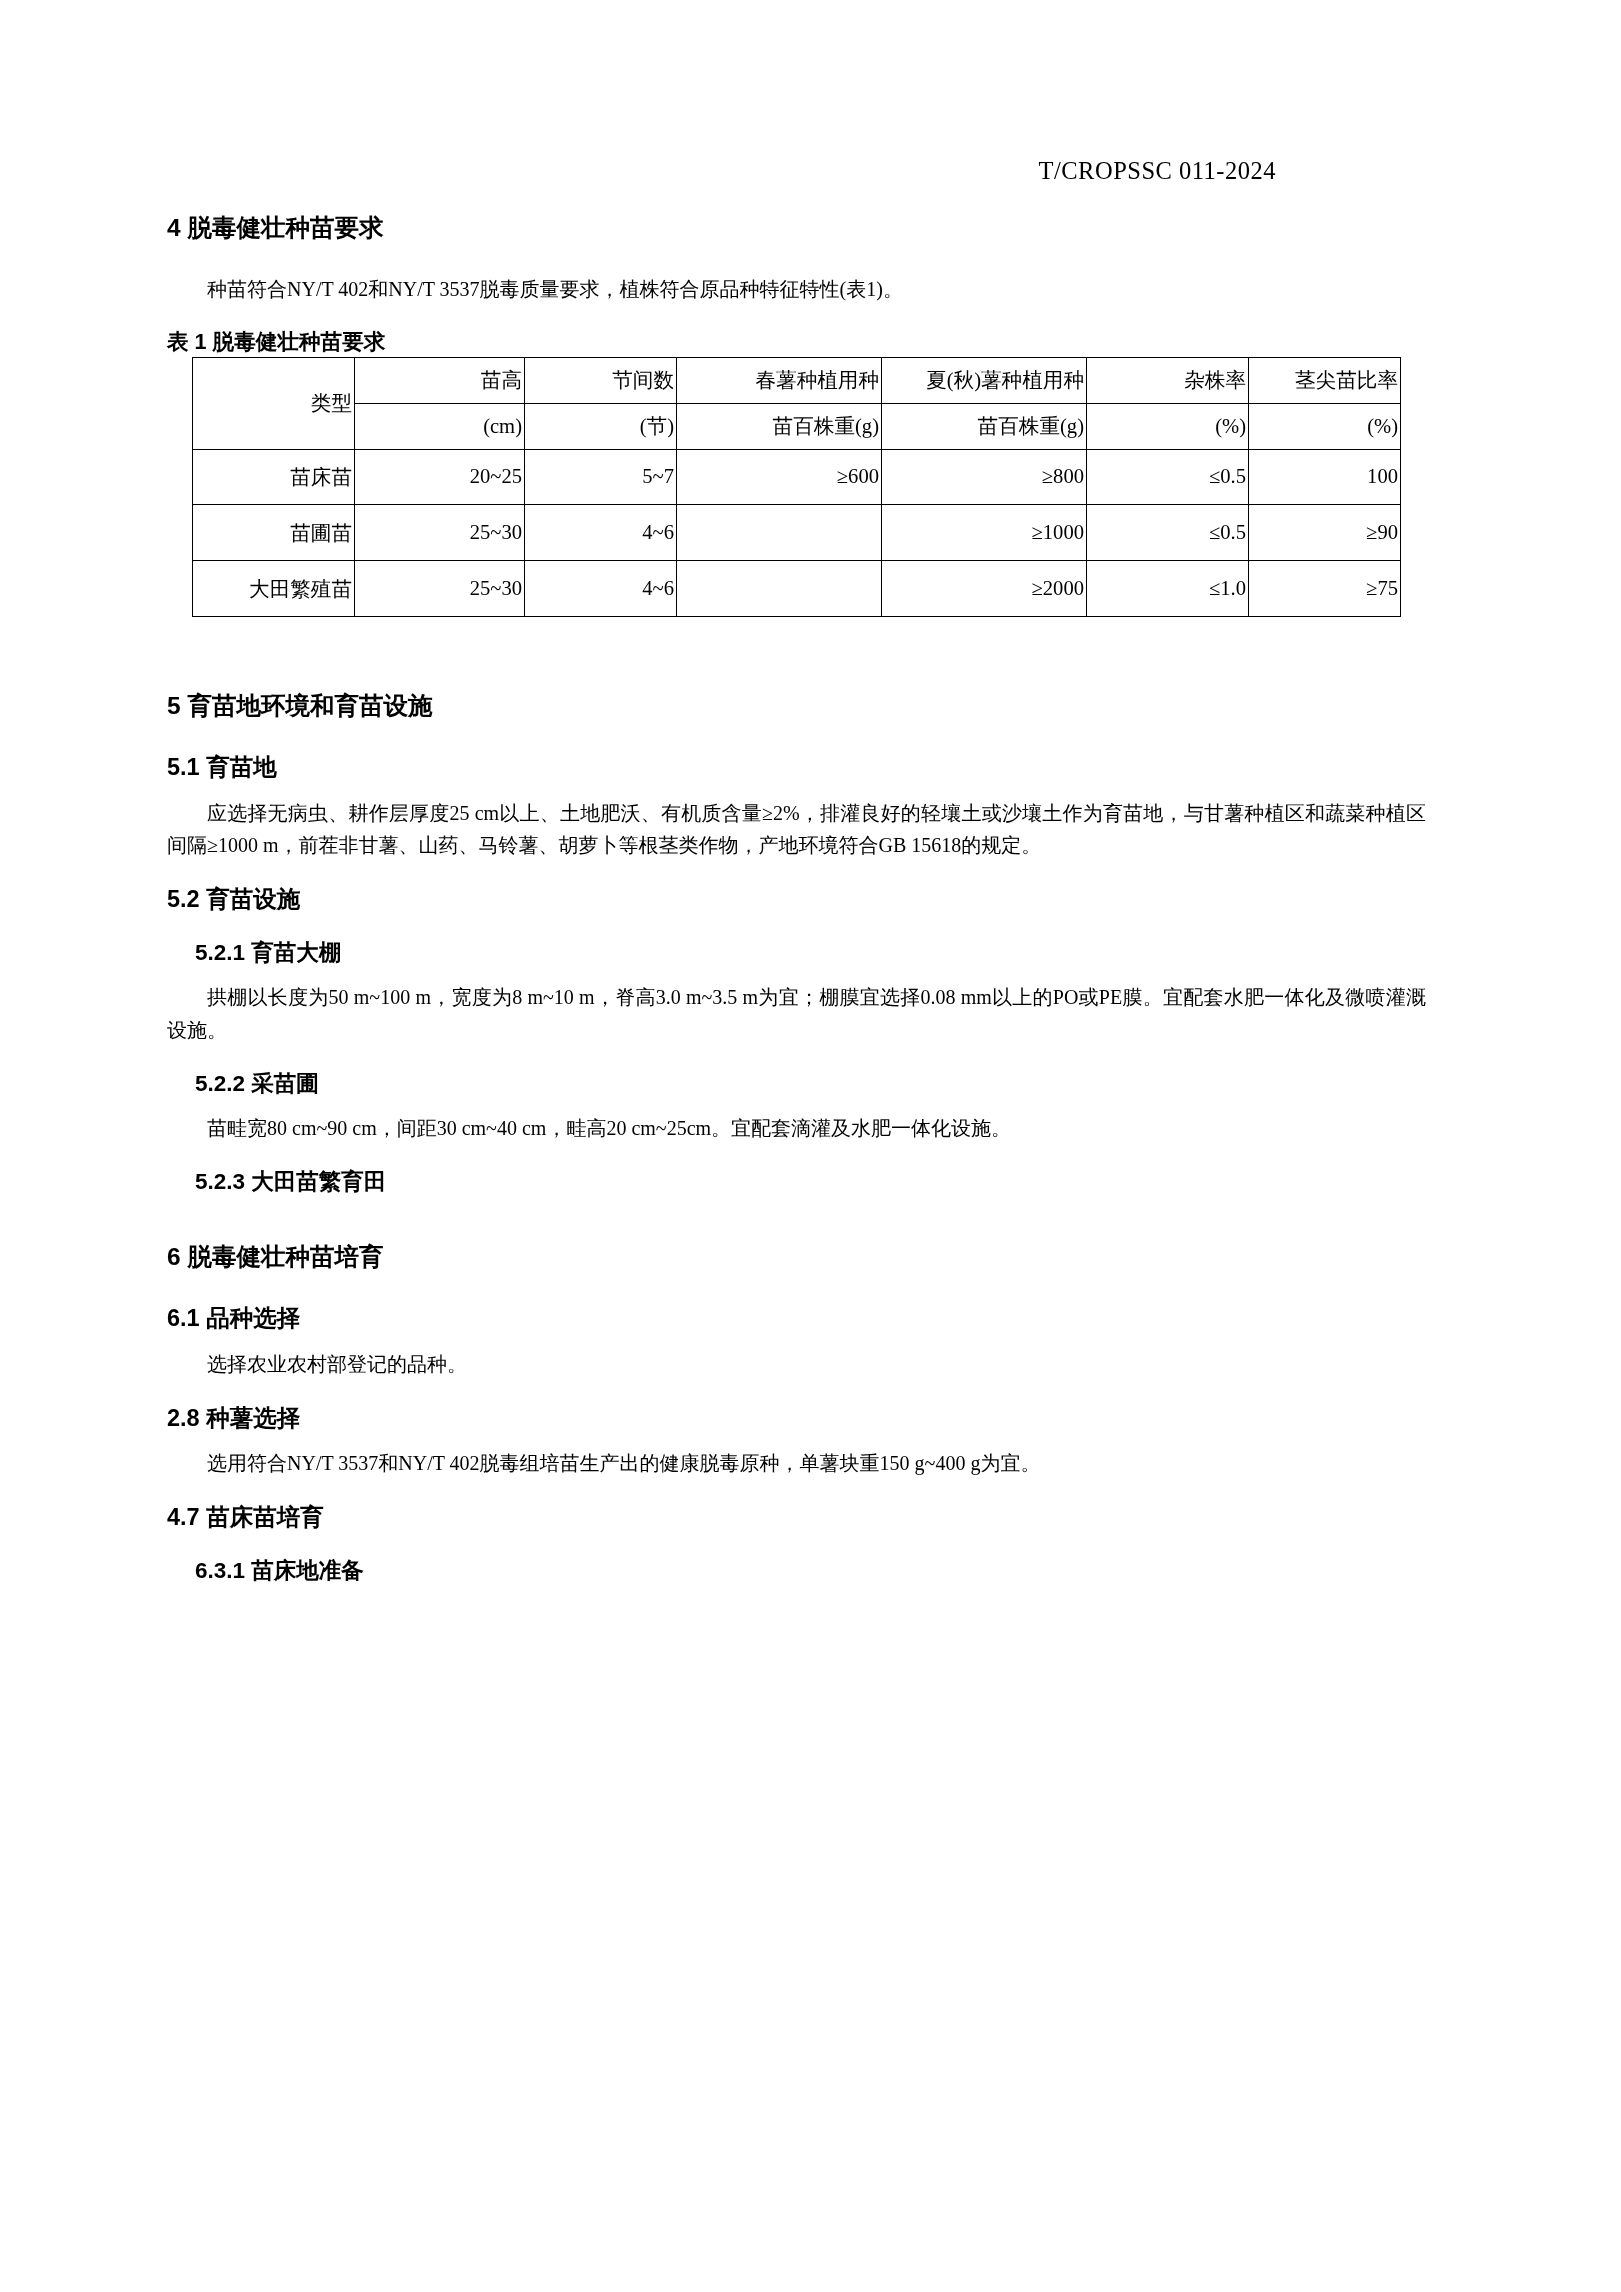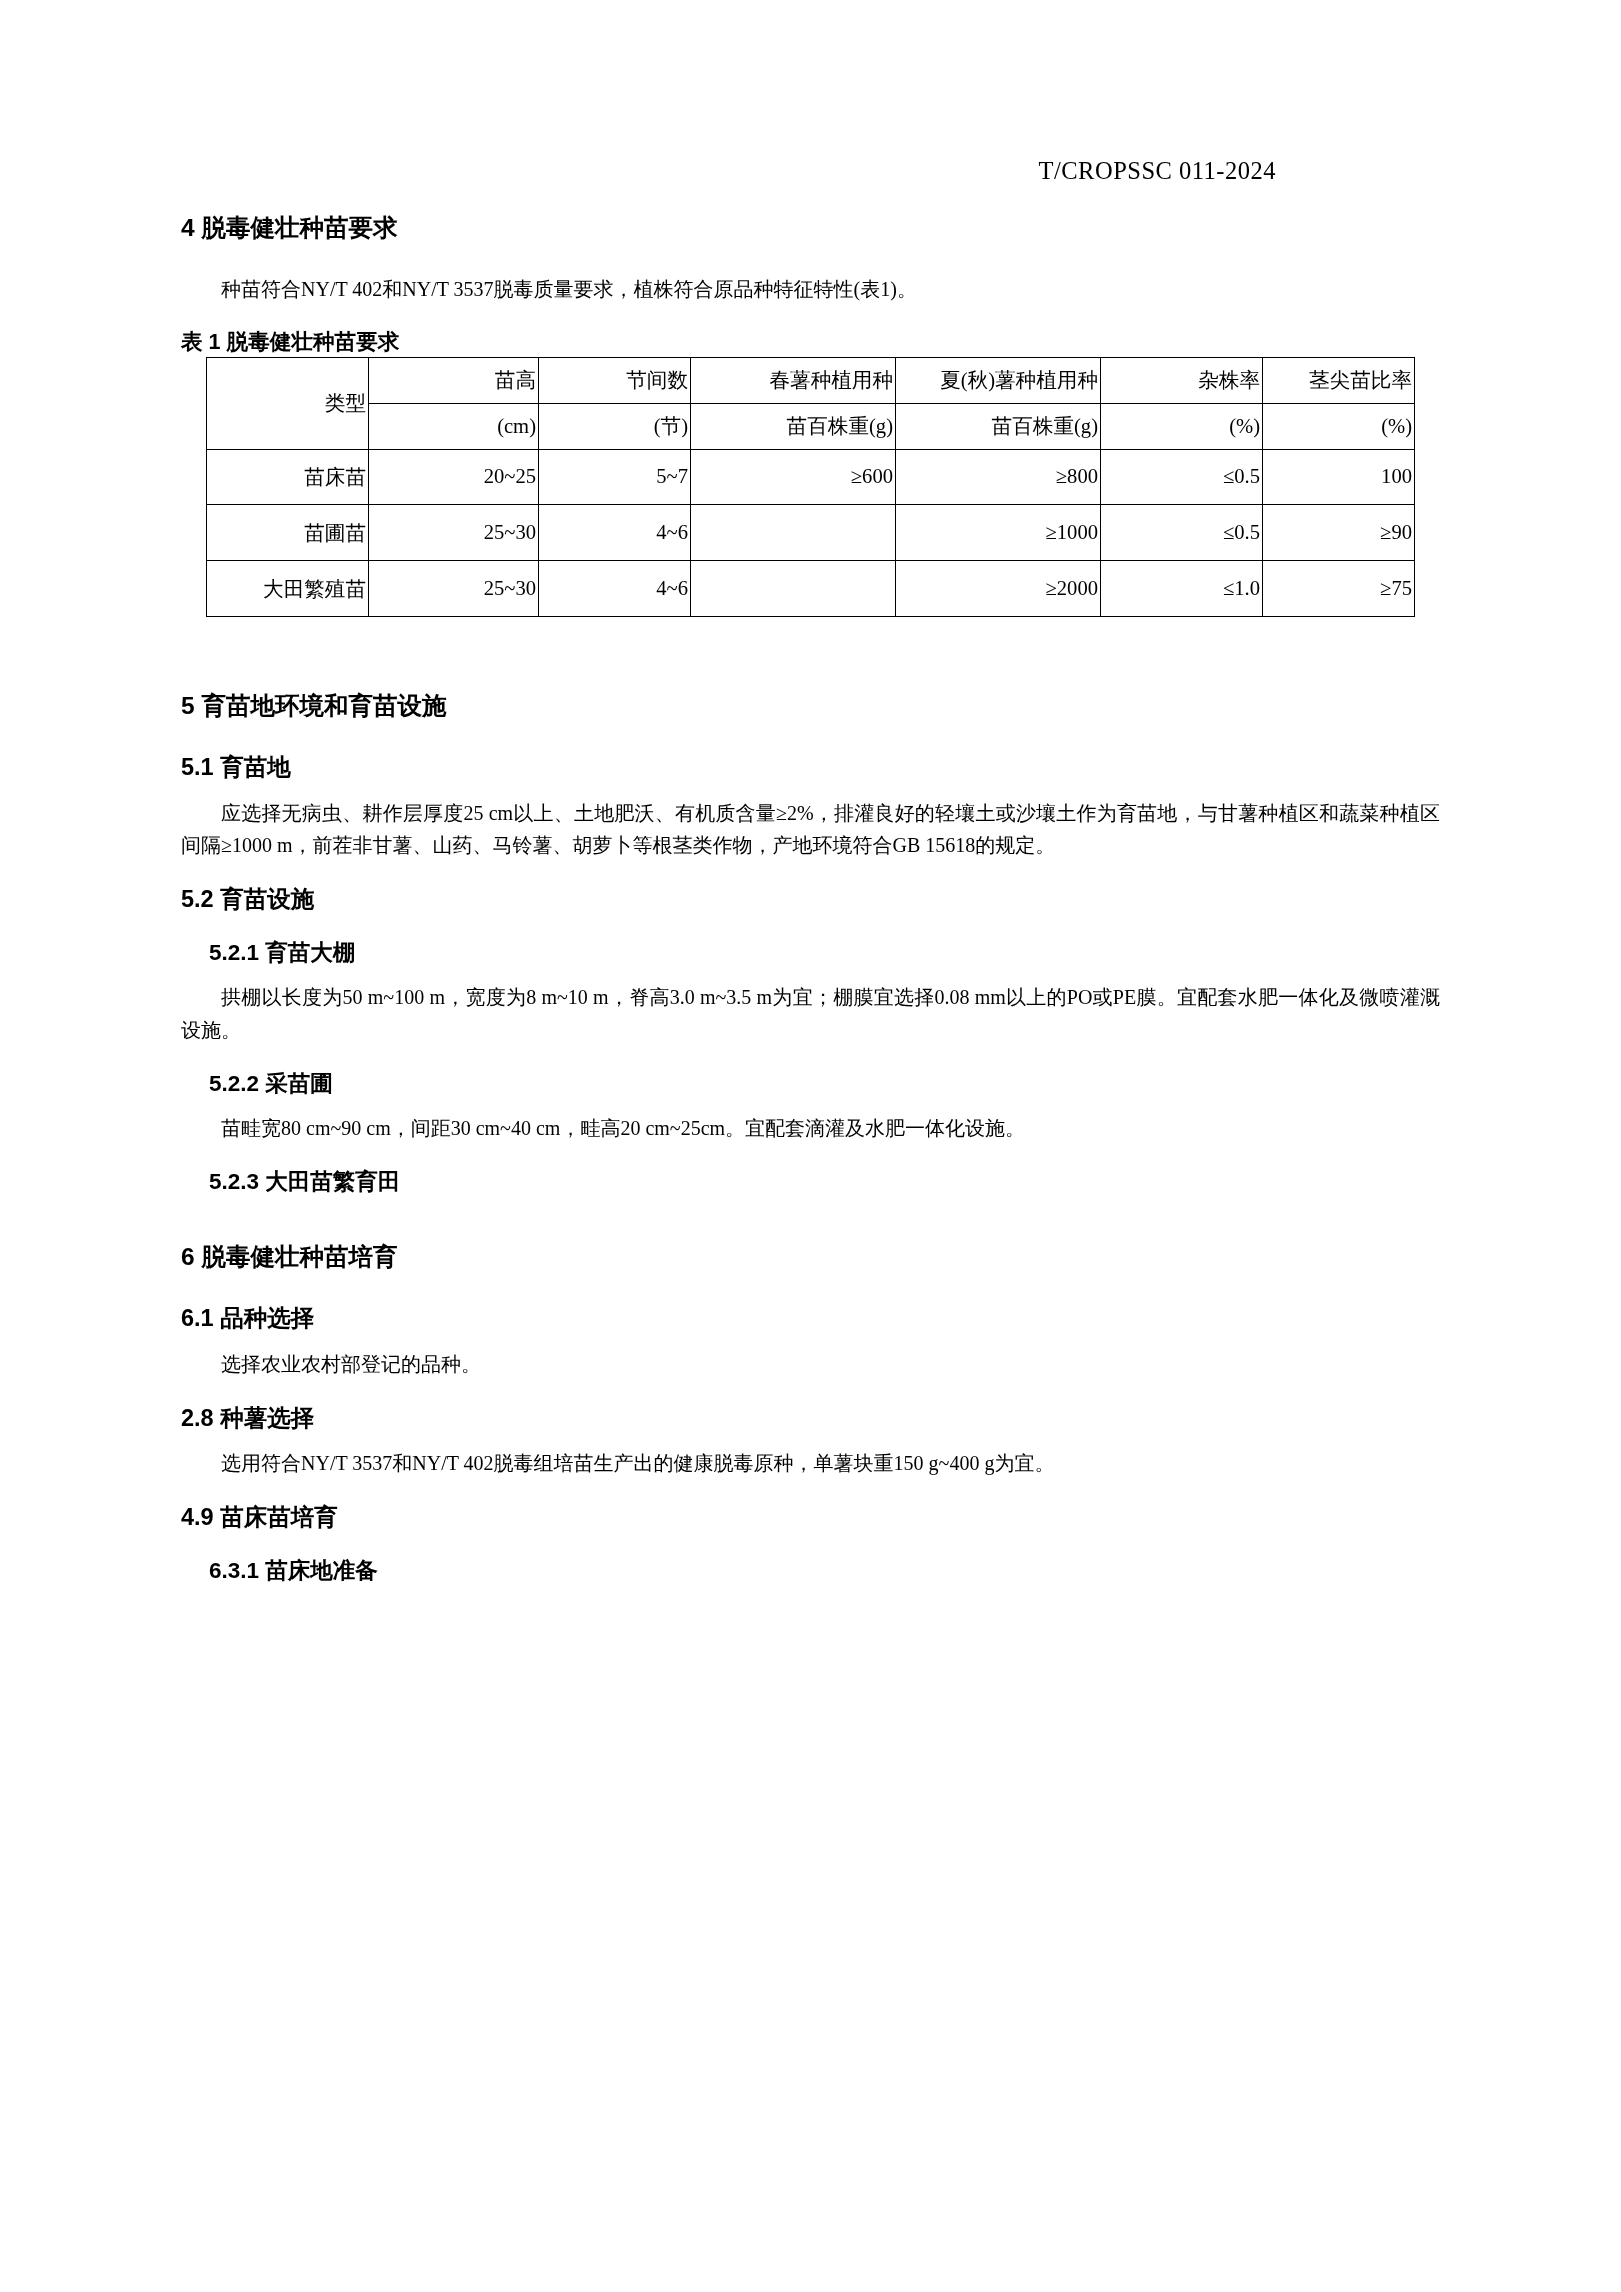--- a/index.html
+++ b/index.html
@@ -24,21 +24,21 @@
     position: absolute;
     top: 157px;
     right: 181px;
     font-size: 24.5px;
     letter-spacing: 0.5px;
     font-family: "Liberation Serif", serif;
   }
   .content {
     position: absolute;
     top: 211px;
-    left: 181px;
+    left: 167px;
     width: 1259px;
   }
   .h1 {
     font-family: "Liberation Sans", sans-serif;
     font-weight: bold;
     font-size: 24.5px;
     margin: 0 0 0 0;
     padding: 0;
   }
   .h2 {
@@ -200,19 +200,19 @@
     <div class="h2">6.1  品种选择</div>
     <div class="spacer-xs"></div>
     <p class="para">选择农业农村部登记的品种。</p>
 
     <div class="spacer-sm"></div>
     <div class="h2">2.8  种薯选择</div>
     <div class="spacer-xs"></div>
     <p class="para">选用符合NY/T 3537和NY/T 402脱毒组培苗生产出的健康脱毒原种，单薯块重150 g~400 g为宜。</p>
 
     <div class="spacer-sm"></div>
-    <div class="h2">4.9  苗床苗培育</div>
+    <div class="h2">4.7  苗床苗培育</div>
     <div class="spacer-sm"></div>
     <div class="h3">6.3.1  苗床地准备</div>
 
   </div>
 </div>
 
 
 </body></html>

